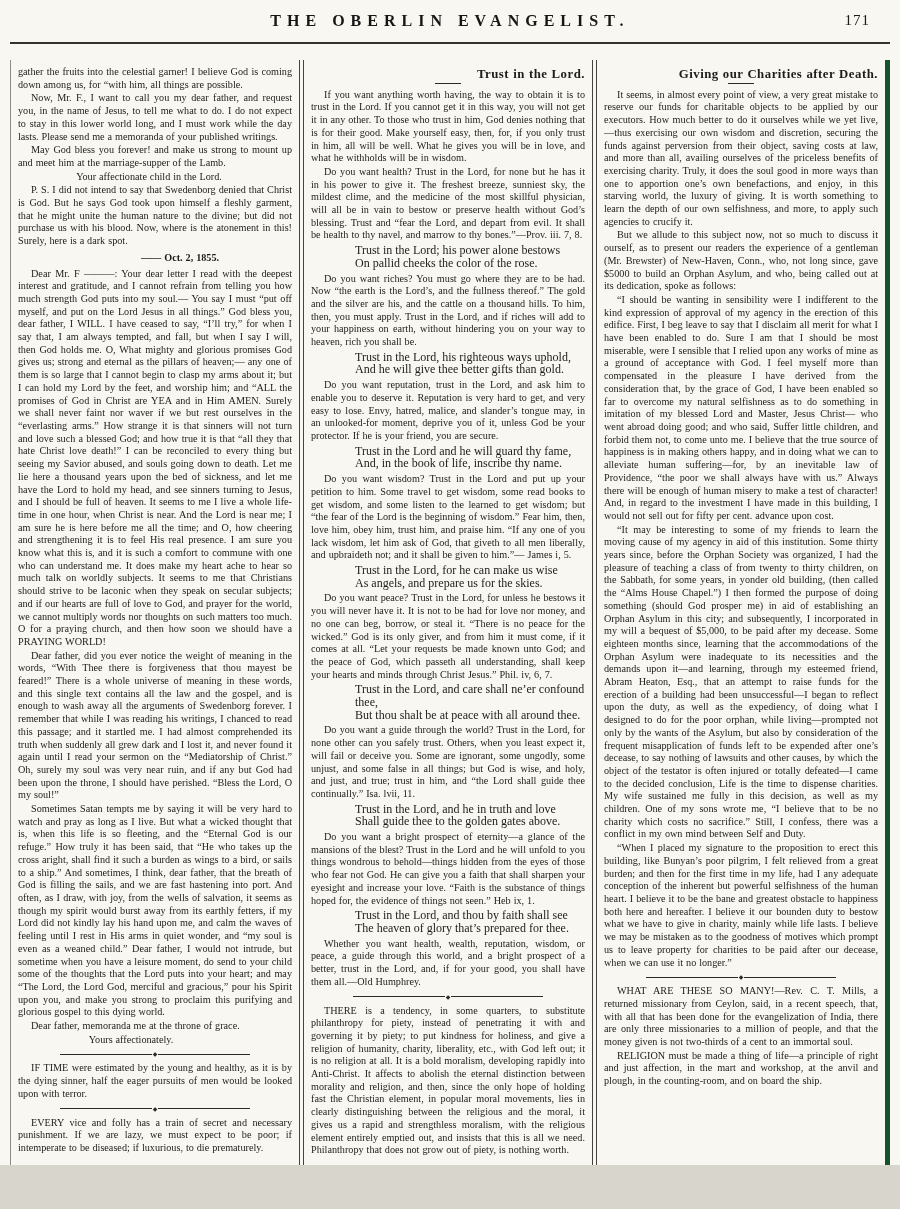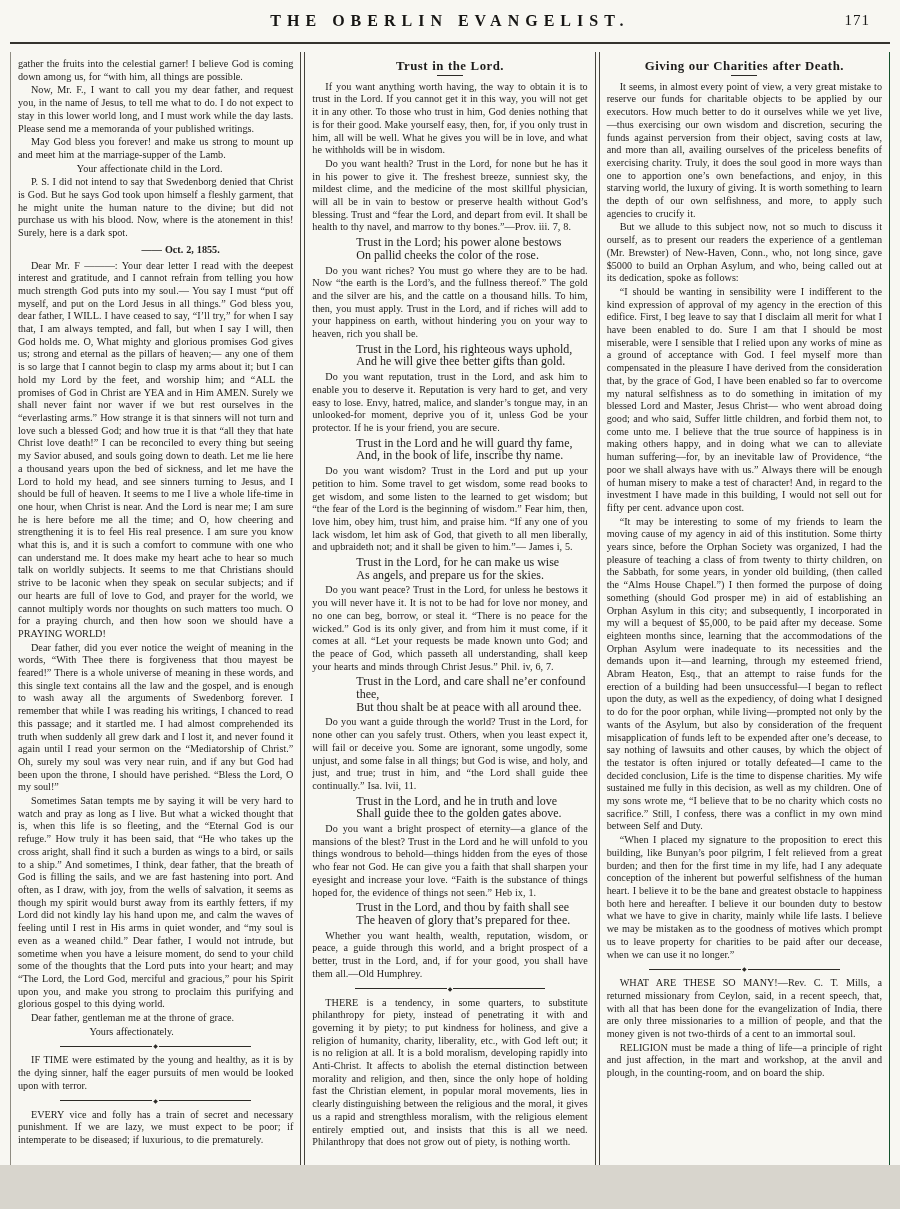--- a/index.html
+++ b/index.html
@@ -11,33 +11,33 @@
   }
   .masthead { position:relative; height:28px; }
   .masthead-title {
     position:absolute; left:0; right:0; text-align:center;
     font-weight:bold; font-size:16px; letter-spacing:6px; color:#171614;
   }
   .page-num { position:absolute; right:22px; top:0; font-weight:normal; font-size:15px; letter-spacing:1px; }
   .header-rule { border:none; border-top:2px solid #35332e; margin:2px 2px 0 2px; }
   .columns {
     display:flex; height:1148px; overflow:hidden;
-    border-left:1px solid #8f8c82; border-right:1px solid #14532d; margin:8px 2px;
+    border-left:1px solid #8f8c82; border-right:5px solid #14532d; margin:16px 2px;
   }
   .col { flex:1 1 0; min-width:0; padding:6px 7px 0 7px; overflow:hidden; }
   .col-rule { flex:0 0 3px; border-left:1px solid #45423b; border-right:1px solid #45423b; }
   p {
     margin:0 0 1px 0; font-size:10.2px; line-height:12.7px;
     text-align:justify; text-indent:13px; word-spacing:0.4px;
   }
   .noindent { text-indent:0; }
   .sig-right { text-align:center; text-indent:0; padding-right:12px; }
   .sig-right2 { text-align:center; text-indent:0; padding-right:48px; }
   .date-line { text-align:center; text-indent:50px; margin:4px 0 3px 0; font-weight:bold; }
-  .article-title { text-align:center; text-indent:0; font-weight:bold; font-size:12.8px; margin:2px 0 2px 0; letter-spacing:0.5px; }
+  .article-title { text-align:right; text-indent:0; font-weight:bold; font-size:12.8px; margin:2px 0 2px 0; letter-spacing:0.5px; }
   .title-rule { width:26px; border:none; border-top:1px solid #2c2a26; margin:0 auto 5px auto; }
   .verse { margin:2px 0 3px 0; }
   .verse-line { font-size:12px; line-height:12.7px; padding-left:44px; text-align:left; }
   .divider { display:flex; align-items:center; justify-content:center; margin:5px 0 5px 0; }
   .divider::before, .divider::after { content:""; border-top:1px solid #2c2a26; width:92px; }
   .divider .orn { font-size:6px; line-height:6px; margin:0 1px; color:#2c2a26; }
 </style>
 </head>
 <body>
 
@@ -54,21 +54,21 @@
     <div class="col">
       <p class="noindent">gather the fruits into the celestial garner! I believe God is coming down among us, for “with him, all things are possible.</p>
       <p>Now, Mr. F., I want to call you my dear father, and request you, in the name of Jesus, to tell me what to do. I do not expect to stay in this lower world long, and I must work while the day lasts. Please send me a memoranda of your published writings.</p>
       <p>May God bless you forever! and make us strong to mount up and meet him at the marriage-supper of the Lamb.</p>
       <p class="sig-right">Your affectionate child in the Lord.</p>
       <p>P. S. I did not intend to say that Swedenborg denied that Christ is God. But he says God took upon himself a fleshly garment, that he might unite the human nature to the divine; but did not purchase us with his blood. Now, where is the atonement in this! Surely, here is a dark spot.</p>
       <p class="date-line">—— Oct. 2, 1855.</p>
       <p>Dear Mr. F ———: Your dear letter I read with the deepest interest and gratitude, and I cannot refrain from telling you how much strength God puts into my soul.— You say I must “put off myself, and put on the Lord Jesus in all things.” God bless you, dear father, I WILL. I have ceased to say, “I’ll try,” for when I say that, I am always tempted, and fall, but when I say I will, then God holds me. O, What mighty and glorious promises God gives us; strong and eternal as the pillars of heaven;— any one of them is so large that I cannot begin to clasp my arms about it; but I can hold my Lord by the feet, and worship him; and “ALL the promises of God in Christ are YEA and in Him AMEN. Surely we shall never faint nor waver if we but rest ourselves in the “everlasting arms.” How strange it is that sinners will not turn and love such a blessed God; and how true it is that “all they that hate Christ love death!” I can be reconciled to every thing but seeing my Savior abused, and souls going down to death. Let me lie here a thousand years upon the bed of sickness, and let me have the Lord to hold my head, and see sinners turning to Jesus, and I should be full of heaven. It seems to me I live a whole life-time in one hour, when Christ is near. And the Lord is near me; I am sure he is here before me all the time; and O, how cheering and strengthening it is to feel His real presence. I am sure you know what this is, and it is such a comfort to commune with one who can understand me. It does make my heart ache to hear so much talk on worldly subjects. It seems to me that Christians should strive to be laconic when they speak on secular subjects; and if our hearts are full of love to God, and prayer for the world, we cannot multiply words nor thoughts on such matters too much. O for a praying church, and then how soon we should have a PRAYING WORLD!</p>
       <p>Dear father, did you ever notice the weight of meaning in the words, “With Thee there is forgiveness that thou mayest be feared!” There is a whole universe of meaning in these words, and this single text contains all the law and the gospel, and is enough to wash away all the arguments of Swedenborg forever. I remember that while I was reading his writings, I chanced to read this passage; and it startled me. I had almost comprehended its truth when suddenly all grew dark and I lost it, and never found it again until I read your sermon on the “Mediatorship of Christ.” Oh, surely my soul was very near ruin, and if any but God had been upon the throne, I should have perished. “Bless the Lord, O my soul!”</p>
       <p>Sometimes Satan tempts me by saying it will be very hard to watch and pray as long as I live. But what a wicked thought that is, when this life is so fleeting, and the “Eternal God is our refuge.” How truly it has been said, that “He who takes up the cross aright, shall find it such a burden as wings to a bird, or sails to a ship.” And sometimes, I think, dear father, that the breath of God is filling the sails, and we are fast hastening into port. And often, as I draw, with joy, from the wells of salvation, it seems as though my spirit would burst away from its earthly fetters, if my Lord did not kindly lay his hand upon me, and calm the waves of feeling until I rest in His arms in quiet wonder, and “my soul is even as a weaned child.” Dear father, I would not intrude, but sometime when you have a leisure moment, do send to your child some of the thoughts that the Lord puts into your heart; and may “The Lord, the Lord God, merciful and gracious,” pour his Spirit upon you, and make you strong to proclaim this purifying and glorious gospel to this dying world.</p>
-      <p>Dear father, gentleman me at the throne of grace.</p>
+      <p>Dear father, memoranda me at the throne of grace.</p>
       <p class="sig-right2">Yours affectionately.</p>
       <div class="divider">
           <span class="orn">◆</span>
         </div>
       <p>IF TIME were estimated by the young and healthy, as it is by the dying sinner, half the eager pursuits of men would be looked upon with terror.</p>
       <div class="divider">
           <span class="orn">◆</span>
         </div>
       <p>EVERY vice and folly has a train of secret and necessary punishment. If we are lazy, we must expect to be poor; if intemperate to be diseased; if luxurious, to die prematurely.</p>
     </div>

